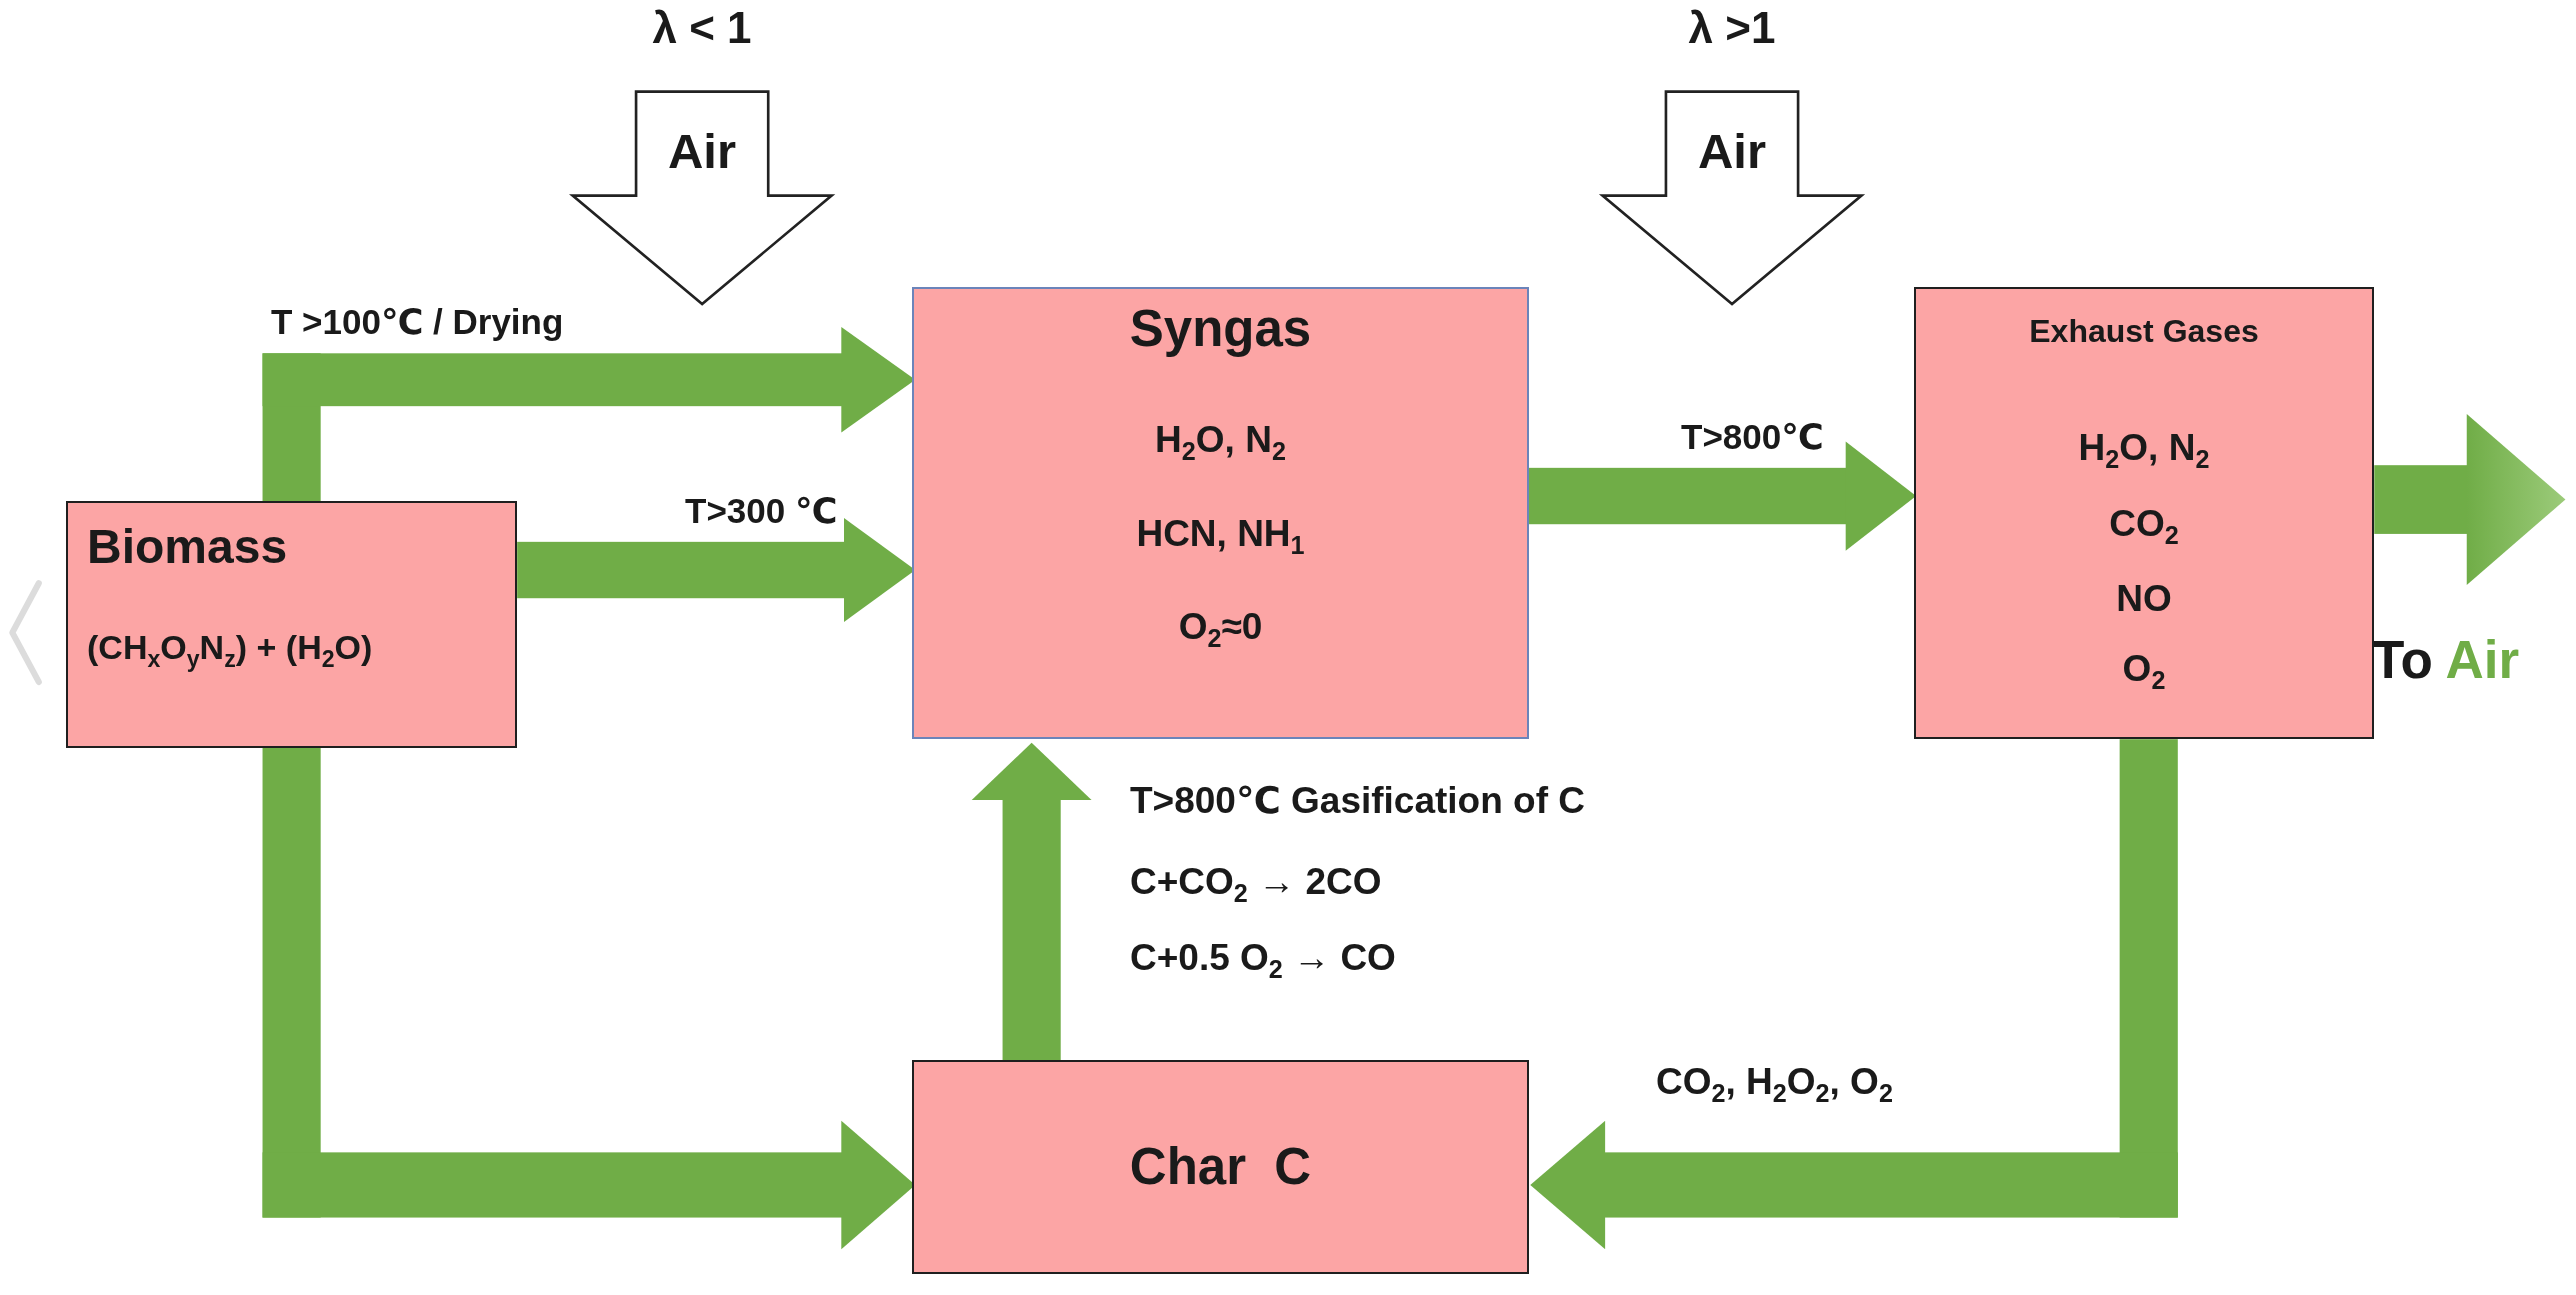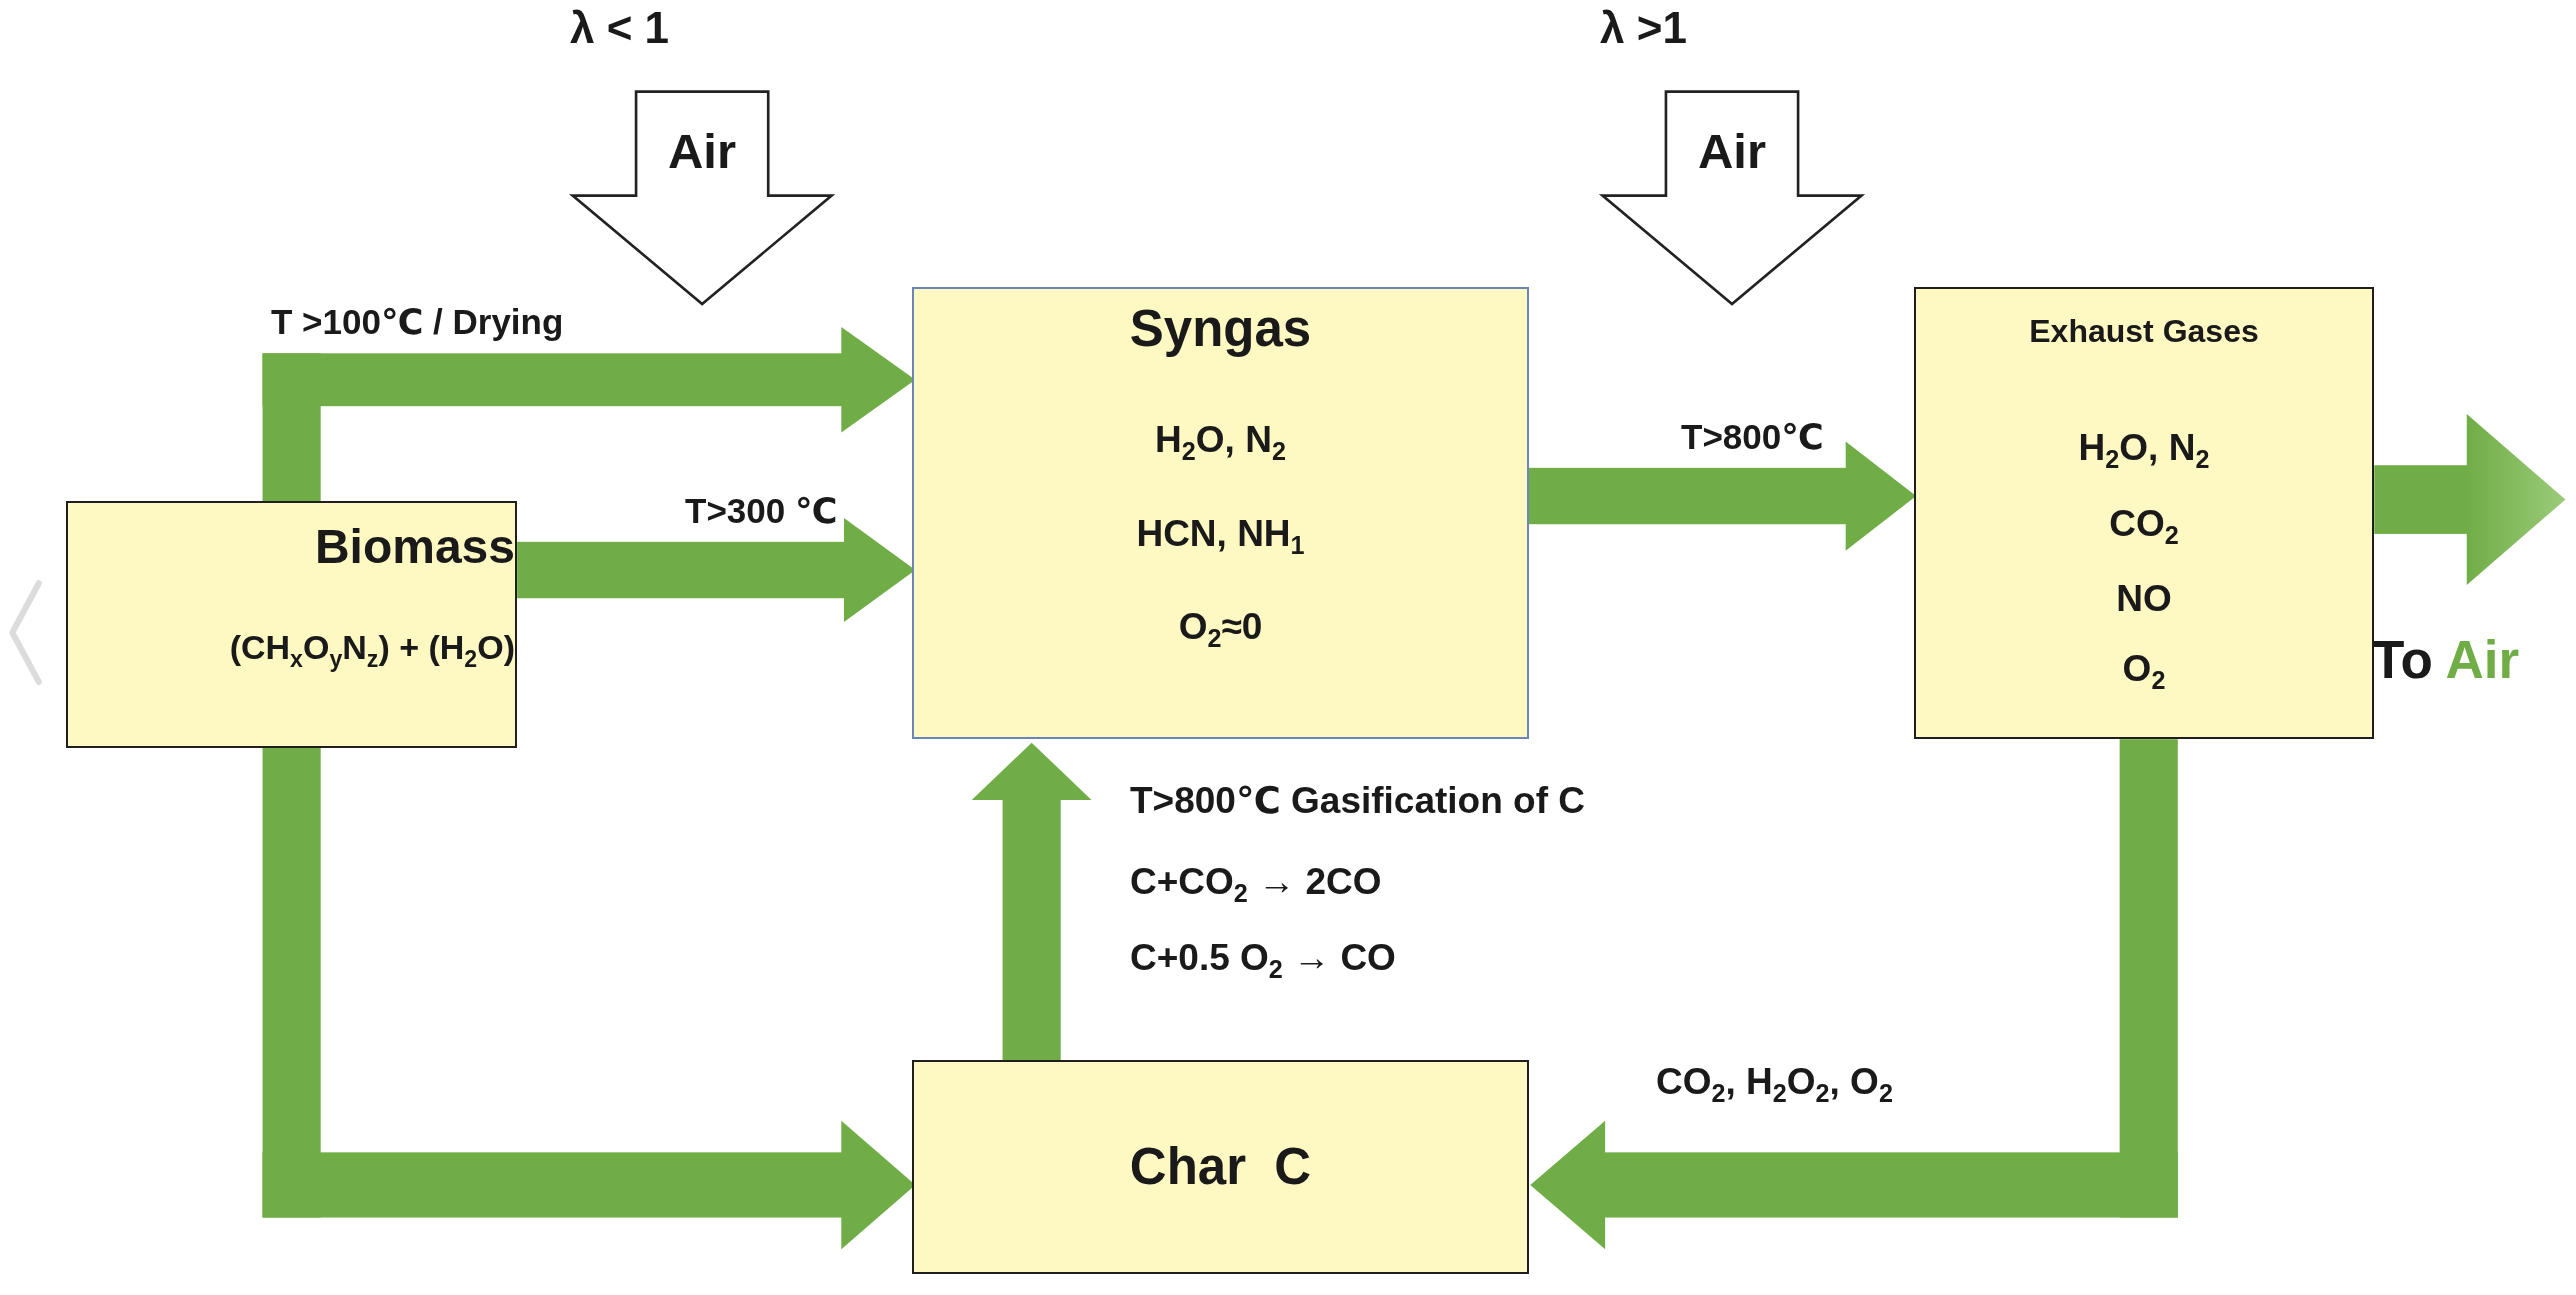--- a/index.html
+++ b/index.html
@@ -9,31 +9,31 @@
     background:#ffffff;
     overflow:hidden;
     font-family:"Liberation Sans","DejaVu Sans",sans-serif;
     color:#1a1a1a;
   }
   svg.overlay{position:absolute;left:0;top:0;}
   .air-arrow{fill:#ffffff;stroke:#222222;stroke-width:3;}
   .chevron{fill:none;stroke:#dcdcdc;stroke-width:7;stroke-linecap:round;stroke-linejoin:round;}
 
   .lbl{position:absolute;font-weight:700;white-space:nowrap;line-height:1.1;}
-  .lambda{font-size:44px;width:264px;}
+  .lambda{font-size:44px;width:264px;text-align:center;}
   .air-text{font-size:49px;width:264px;text-align:center;}
   .arrow-label{font-size:35px;}
   .to-air{font-size:53px;}
   .to-air .accent{color:#70AD47;}
   .rxn-block{position:absolute;left:1130px;top:782px;font-weight:700;font-size:37px;line-height:1;white-space:nowrap;}
   .rxn{margin-bottom:32px;}
   .rxn:first-child{margin-bottom:44px;}
   .recycle-label{font-size:37px;}
 
-  .box{position:absolute;background:#fef9c3;box-sizing:border-box;border:2.6px solid #1f1f1f;text-align:right;}
+  .box{position:absolute;background:#fca5a5;box-sizing:border-box;border:2.6px solid #1f1f1f;}
   .box-title{font-weight:700;line-height:1.1;}
   sub{font-size:68%;}
 
   .biomass-box{left:66px;top:501px;width:451px;height:247px;padding-left:19px;}
   .biomass-box .box-title{font-size:48px;margin-top:17.6px;}
   .biomass-box .formula{font-weight:700;font-size:34px;margin-top:55px;}
 
   .syngas-box{left:912px;top:287px;width:617px;height:452px;border-color:#6b84ba;display:flex;flex-direction:column;align-items:center;}
   .syngas-box .box-title{font-size:51px;margin-top:12.3px;}
   .gas-line{font-weight:700;font-size:37px;line-height:1.15;}

